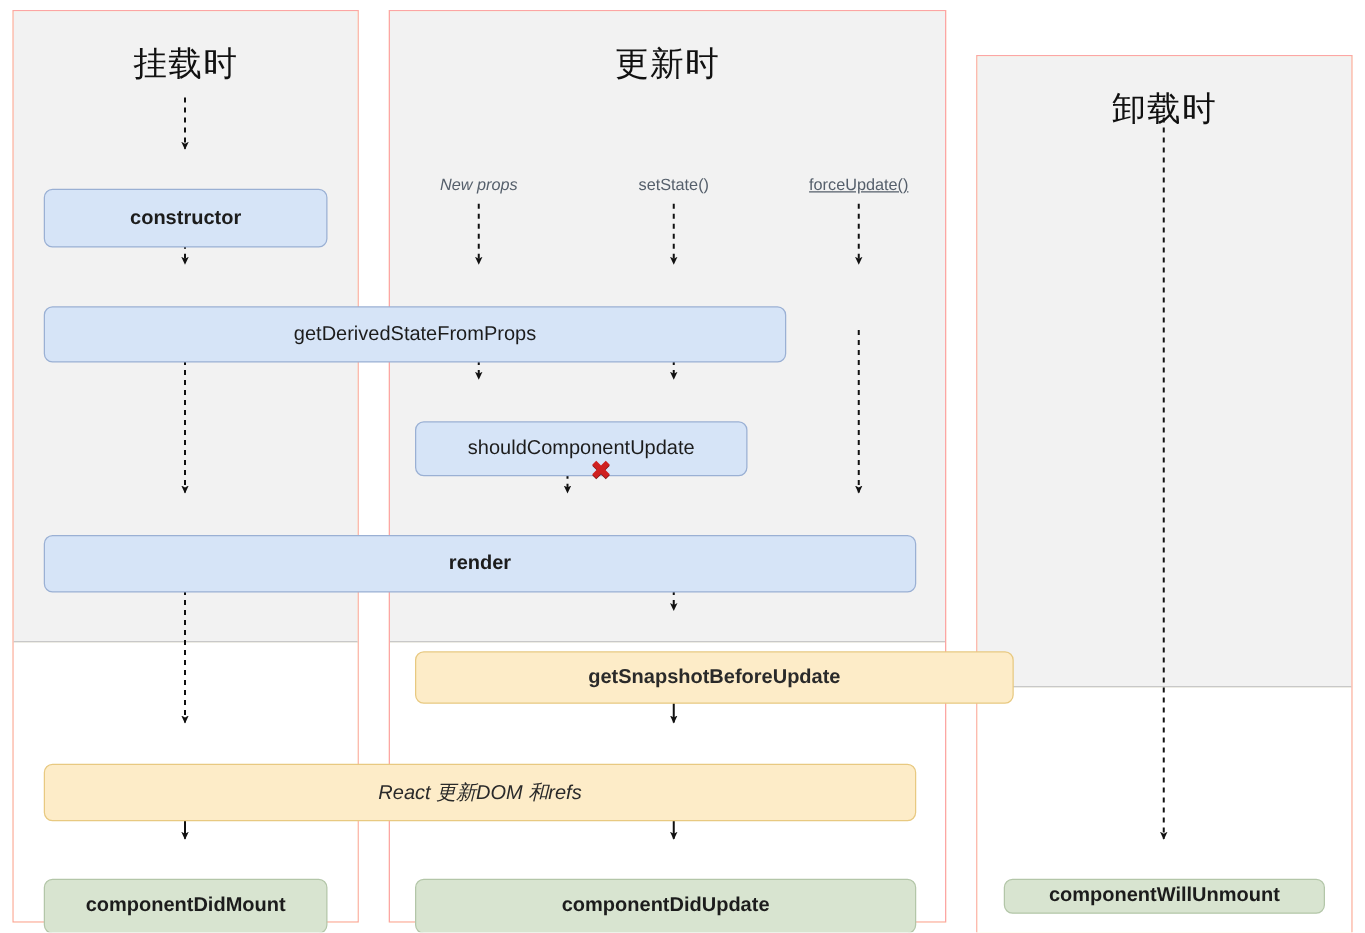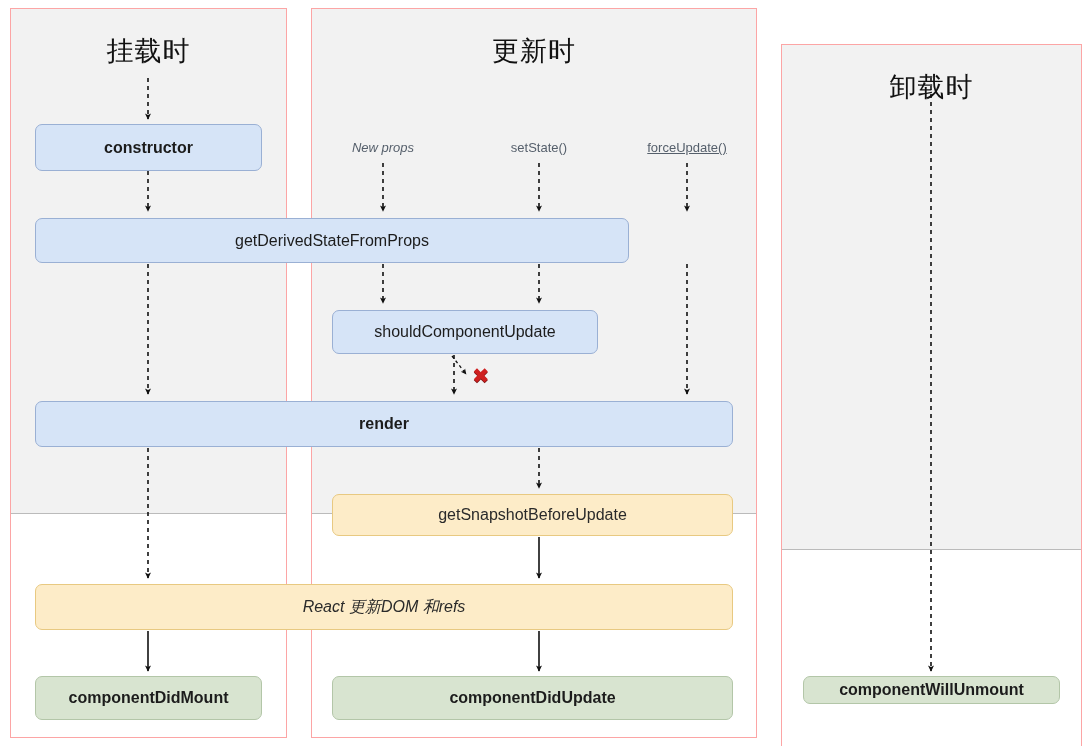--- a/index.html
+++ b/index.html
@@ -58,20 +58,21 @@
   
   .node {
     position: absolute;
     box-sizing: border-box;
     border-radius: 7px;
     display: flex;
     align-items: center;
     justify-content: center;
     text-align: center;
     white-space: nowrap;
+    margin-top: 27px;
   }
   .node-blue {
     background: #d6e4f7;
     border: 1px solid #9ab0d4;
     color: #1c1c1c;
     font-size: 16px;
   }
   .node-orange {
     background: #fdecc8;
     border: 1px solid #e8c981;
@@ -205,21 +206,21 @@
   <div class="trigger-label" style="left:687px; top:140px;text-decoration:underline;">forceUpdate()</div>
 
   <div class="node node-blue bold" style="left:35px; top:124px; width:227px; height:47px;">constructor</div>
 
   <div class="node node-blue" style="left:35px; top:218px; width:594px; height:45px;">getDerivedStateFromProps</div>
 
   <div class="node node-blue" style="left:332px; top:310px; width:266px; height:44px;">shouldComponentUpdate</div>
 
   <div class="node node-blue bold" style="left:35px; top:401px; width:698px; height:46px;">render</div>
 
-  <div class="node node-orange" style="left:332px; top:494px; width:401px; height:42px;">getSnapshotBeforeUpdate</div>
+  <div class="node node-orange" style="left:332px; top:494px; width:479px; height:42px;font-weight:bold;">getSnapshotBeforeUpdate</div>
 
   <div class="node node-green" style="left:35px; top:676px; width:227px; height:44px;">componentDidMount</div>
 
   <div class="node node-orange ital" style="left:35px; top:584px; width:698px; height:46px;">React 更新DOM 和refs</div>
 
   <div class="node node-green" style="left:332px; top:676px; width:401px; height:44px;">componentDidUpdate</div>
 
   <div class="node node-green" style="left:803px; top:676px; width:257px; height:28px;">componentWillUnmount</div>
 
   <div class="x-mark" style="left:472px; top:366px;">✖</div>

